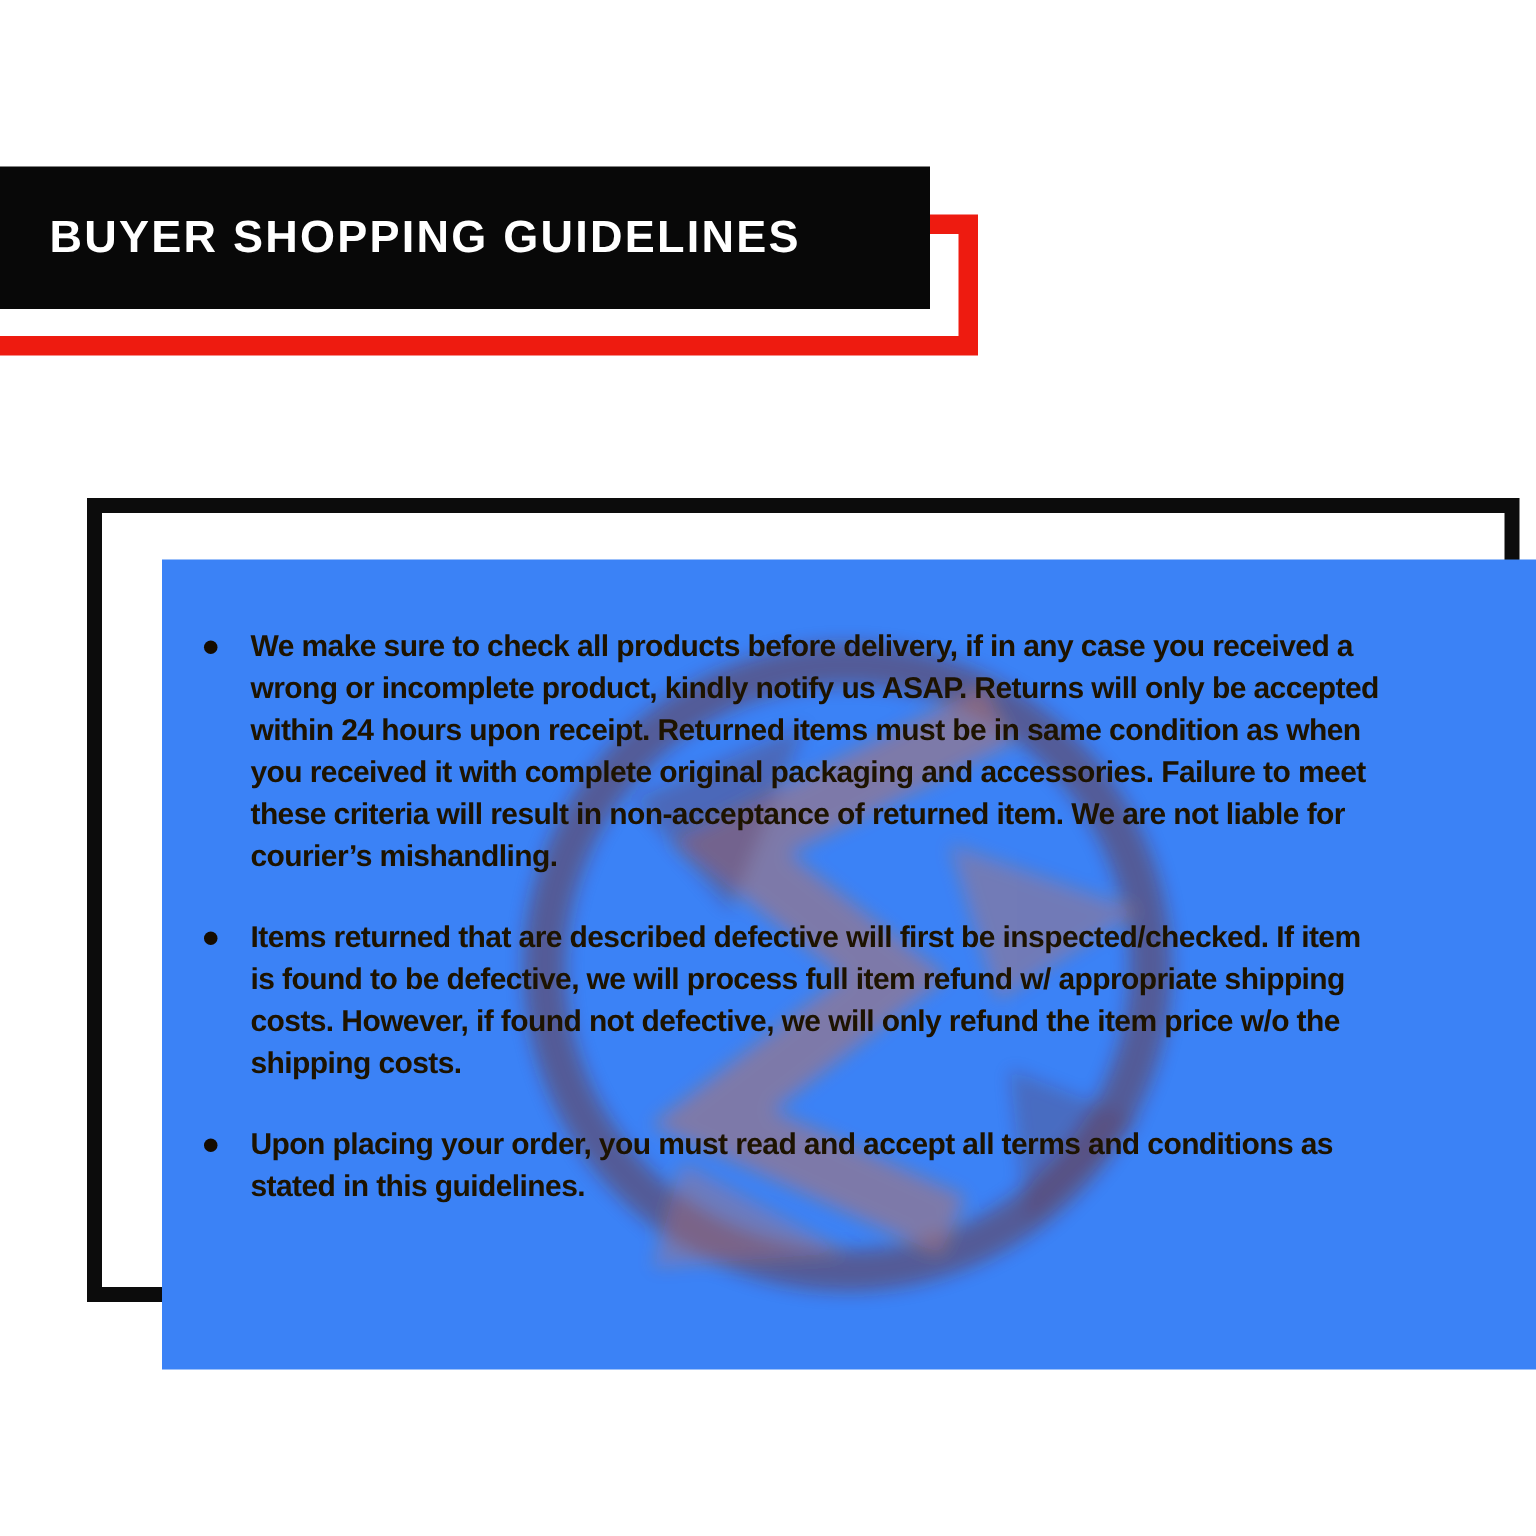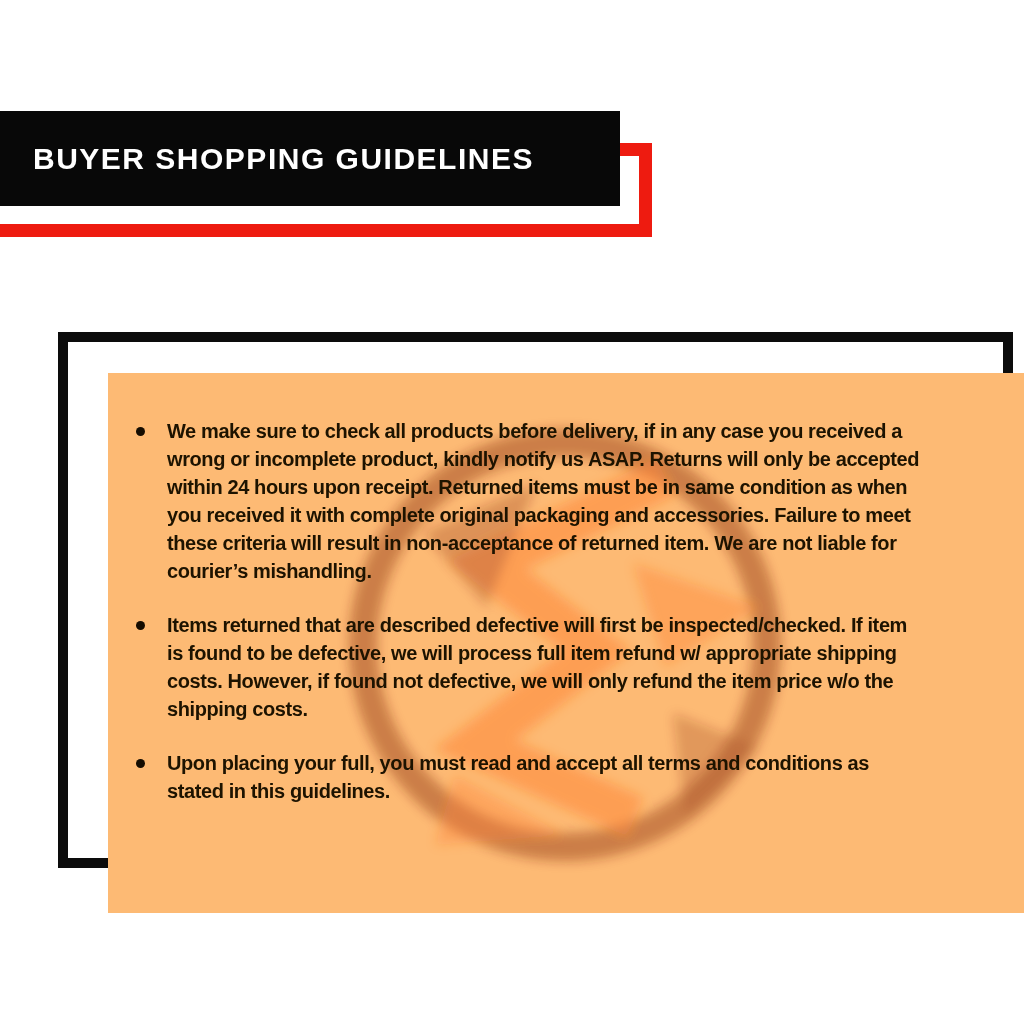--- a/index.html
+++ b/index.html
@@ -74,21 +74,21 @@
     box-sizing: border-box;
     background: #ffffff;
     z-index: 3;
   }
   .terms-panel {
     position: absolute;
     left: 108px;
     top: 373px;
     width: 916px;
     height: 540px;
-    background: #fdba74;
+    background: #3b82f6;
     overflow: hidden;
     z-index: 4;
   }
 
   
   .watermark {
     position: absolute;
     left: 227px;
     top: 42px;
     width: 460px;
@@ -168,19 +168,19 @@
       </li>
       <li class="term-item">
         <span class="bullet-dot"></span>
         <span class="term-text">Items returned that are described defective will first be inspected/checked. If item
 is found to be defective, we will process full item refund w/ appropriate shipping
 costs. However, if found not defective, we will only refund the item price w/o the
 shipping costs.</span>
       </li>
       <li class="term-item">
         <span class="bullet-dot"></span>
-        <span class="term-text">Upon placing your full, you must read and accept all terms and conditions as
+        <span class="term-text">Upon placing your order, you must read and accept all terms and conditions as
 stated in this guidelines.</span>
       </li>
     </ul>
   </div>
 
 </div>
 
 </body></html>

